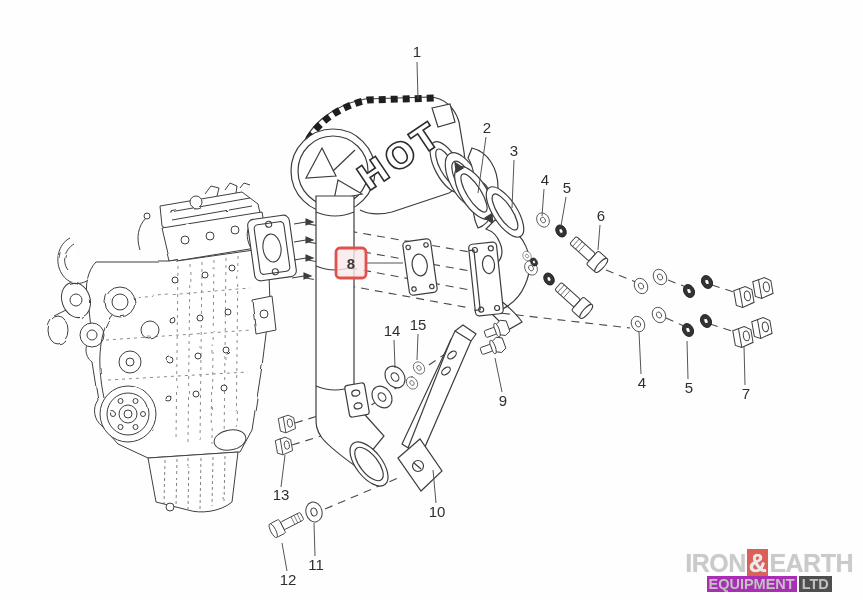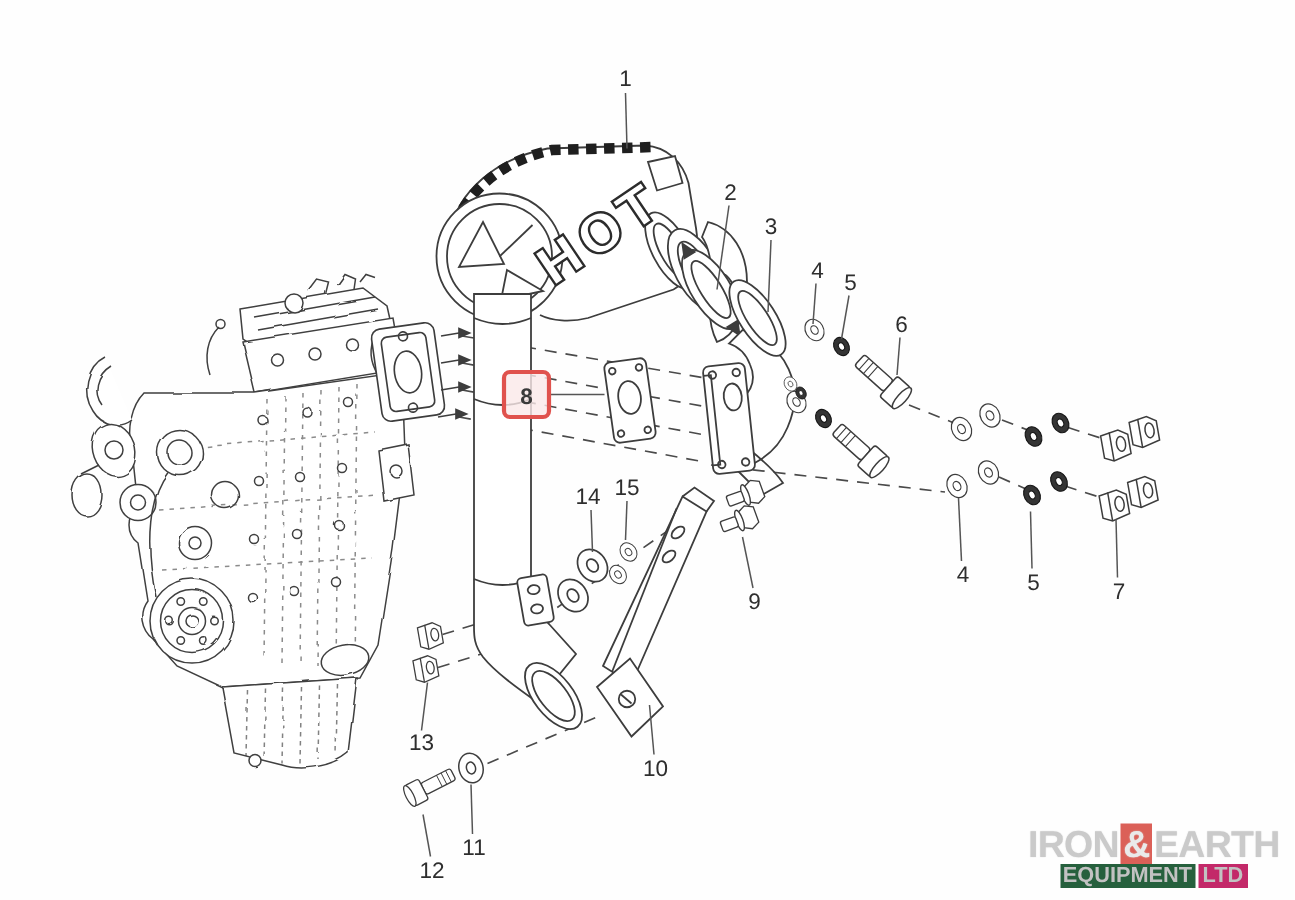--- a/index.html
+++ b/index.html
@@ -9,22 +9,22 @@
   svg text.callout{font-family:"Liberation Sans",sans-serif;font-size:15px;fill:#2e2e2e;}
   svg text.hot{font-family:"DejaVu Sans",sans-serif;font-weight:bold;font-size:35px;
                fill:#ffffff;stroke:#2c2c2c;stroke-width:1.6px;letter-spacing:3px;}
   svg text.selnum{font-family:"Liberation Sans",sans-serif;font-size:15px;font-weight:bold;fill:#3a3a3a;}
   .logo{position:absolute;right:10px;bottom:8px;text-align:center;line-height:1.02;
         font-weight:bold;opacity:.92;}
   .logo-line1{font-size:25px;color:#c6c6c6;letter-spacing:-0.5px;
               text-shadow:0 0 1px #dedede;}
   .logo-line1 .amp{background:#d9534a;color:#e9e9e9;padding:0 2px;margin:0 1px;}
   .logo-line2{font-size:14.5px;color:#bdbdbd;letter-spacing:0px;margin-top:1px;}
-  .logo-line2 .eq{background:#14532d;padding:0 2px;}
-  .logo-line2 .ltd{background:#be185d;padding:0 3px;margin-left:2px;}
+  .logo-line2 .eq{background:#a21caf;padding:0 2px;}
+  .logo-line2 .ltd{background:#404040;padding:0 3px;margin-left:2px;}
 </style>
 </head>
 <body>
 
 <div id="stage">
 <svg width="863" height="600" viewBox="0 0 863 600">
   <defs>
     <filter id="wobble" x="-5%" y="-5%" width="110%" height="110%">
       <feTurbulence type="fractalNoise" baseFrequency="0.045" numOctaves="2" result="n"></feTurbulence>
       <feDisplacementMap in="SourceGraphic" in2="n" scale="2.4"></feDisplacementMap>

